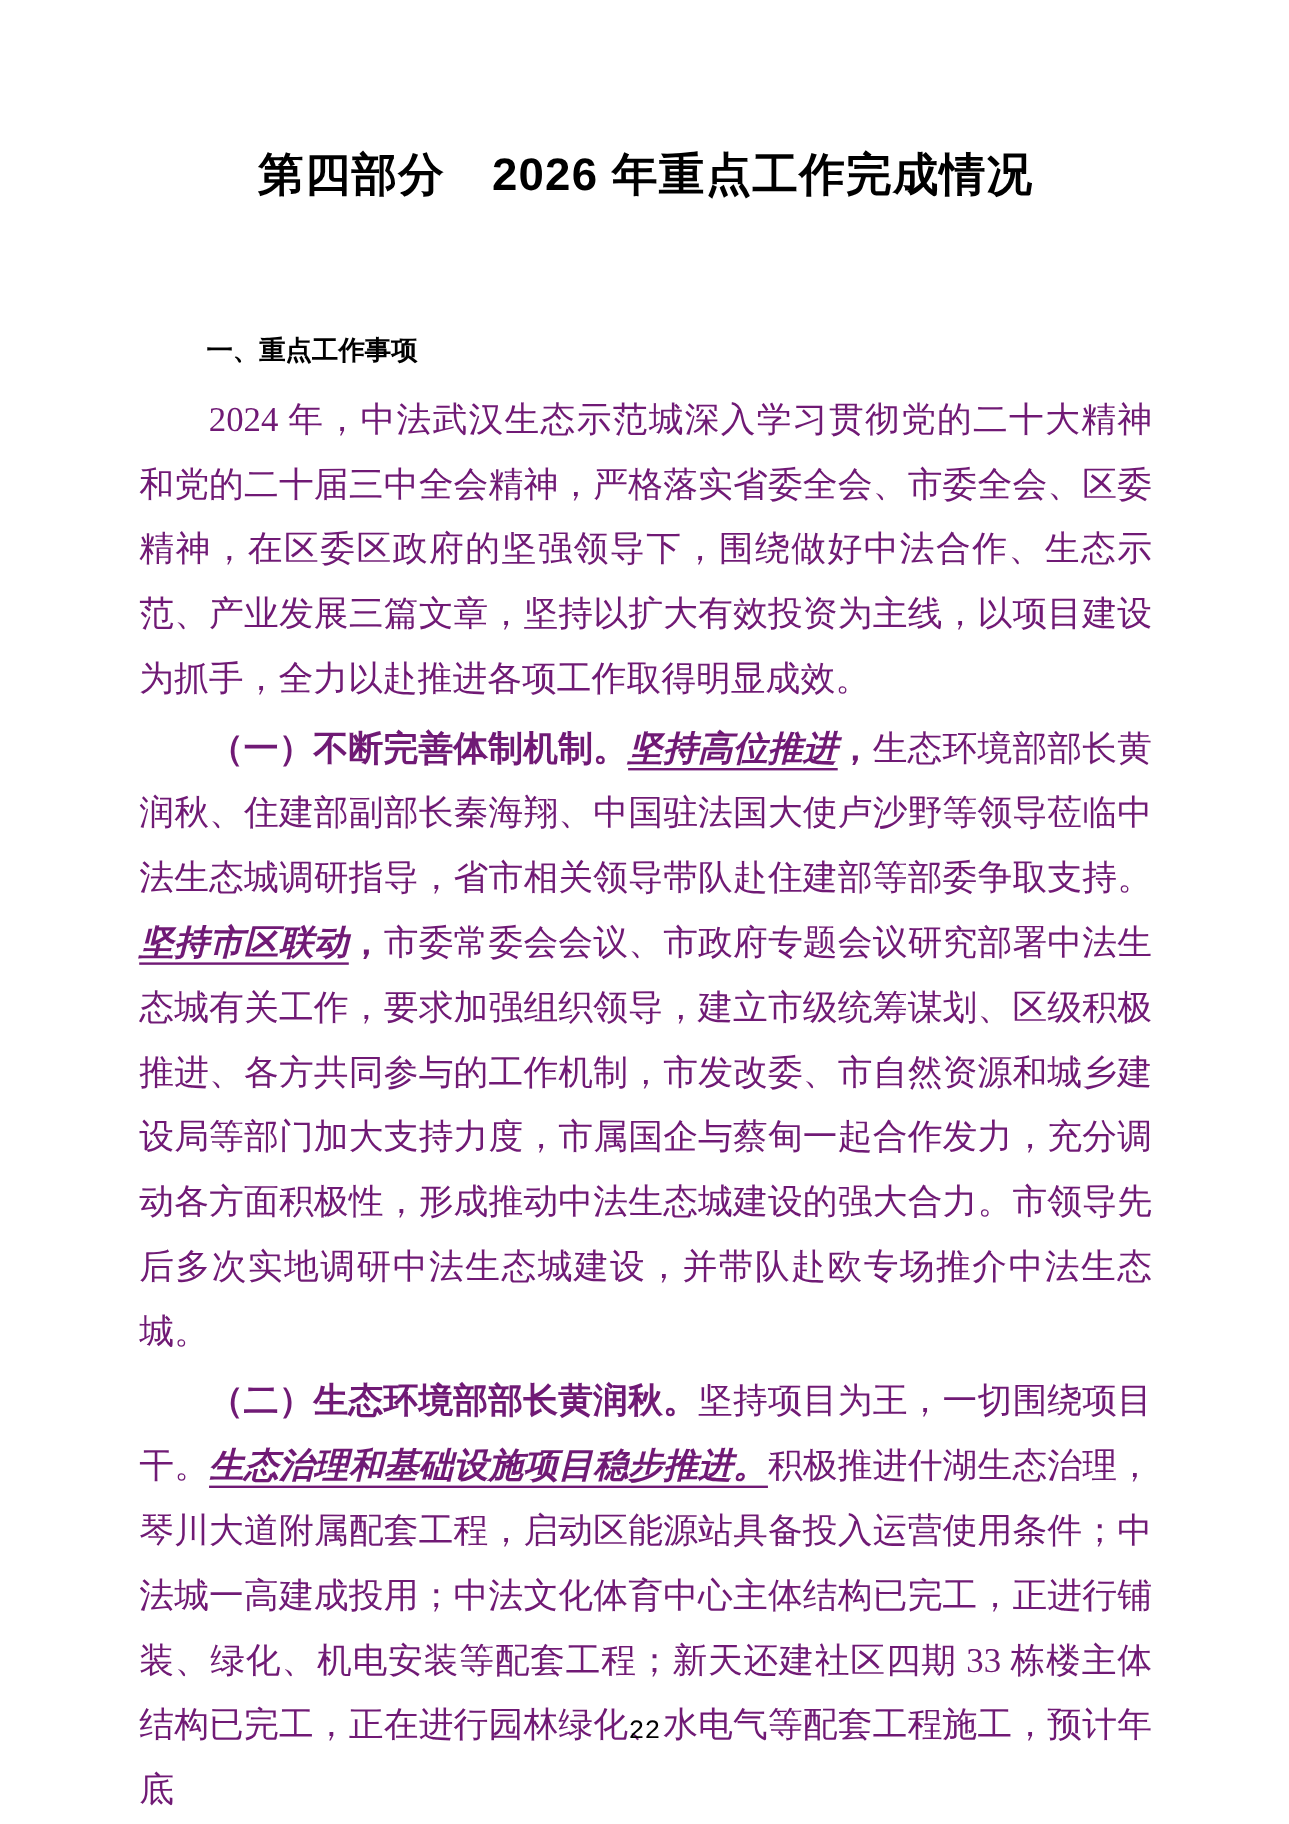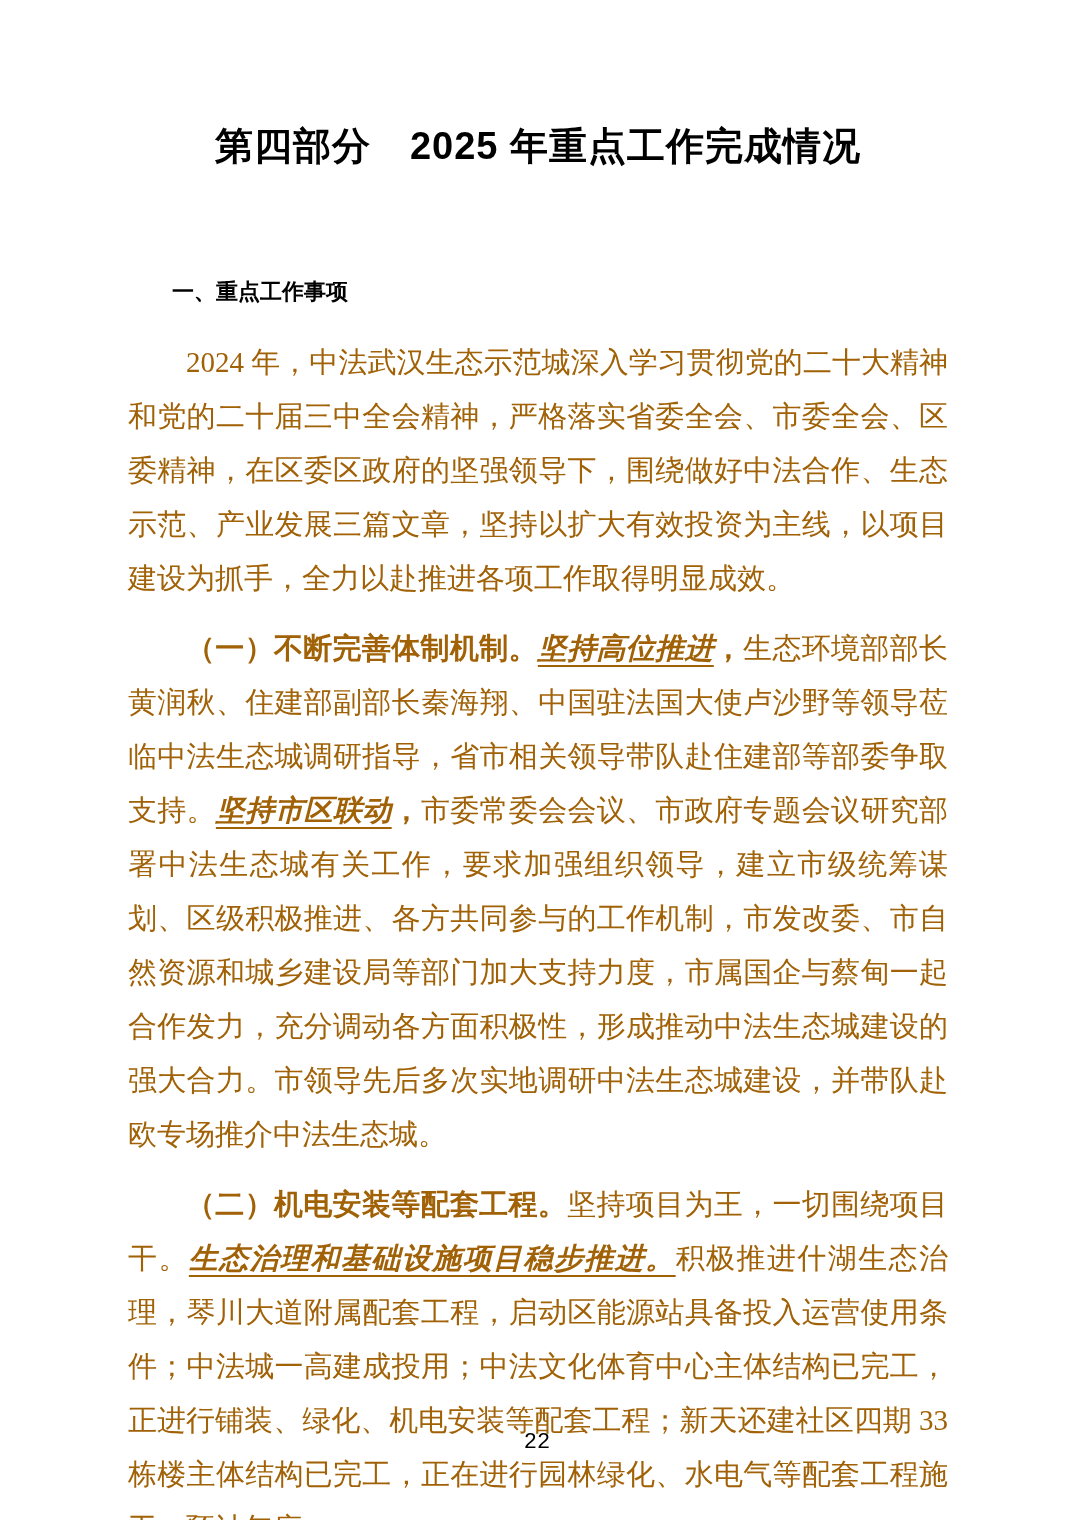--- a/index.html
+++ b/index.html
@@ -17,46 +17,46 @@
   }
   .section-heading{
     font-family:"Liberation Sans","DejaVu Sans",sans-serif;
     font-weight:700;font-size:22px;line-height:54px;
     margin:90px 0 0 0;padding-left:60px;
   }
   .para{
     font-family:"Liberation Serif","DejaVu Serif",serif;
     font-size:29px;line-height:54px;
     text-align:justify;text-align-last:left;
-    text-indent:2em;margin:16px;color:#a16207;
+    text-indent:2em;margin:4px;color:#701a75;
   }
   .b{font-weight:700;}
   .u{
     text-decoration:underline;
     text-decoration-thickness:2px;
     text-underline-offset:7px;
     font-style:italic;
   }
   .page-number{
     position:absolute;left:0;right:0;top:1428px;
     text-align:center;
     font-family:Liberation Mono, monospace;
     font-size:22px;line-height:30px;color:#000000;
   }
 </style>
 </head>
 <body>
 
 <div class="page">
 
-  <h1 class="doc-title">第四部分　2025 年重点工作完成情况</h1>
+  <h1 class="doc-title">第四部分　2026 年重点工作完成情况</h1>
 
   <h2 class="section-heading">一、重点工作事项</h2>
 
   <p class="para">2024 年，中法武汉生态示范城深入学习贯彻党的二十大精神和党的二十届三中全会精神，严格落实省委全会、市委全会、区委精神，在区委区政府的坚强领导下，围绕做好中法合作、生态示范、产业发展三篇文章，坚持以扩大有效投资为主线，以项目建设为抓手，全力以赴推进各项工作取得明显成效。</p>
 
   <p class="para"><span class="b">（一）不断完善体制机制。</span><span class="b u">坚持高位推进</span><span class="b">，</span><span>生态环境部部长黄润秋、住建部副部长秦海翔、中国驻法国大使卢沙野等领导莅临中法生态城调研指导，省市相关领导带队赴住建部等部委争取支持。</span><span class="b u">坚持市区联动</span><span class="b">，</span><span>市委常委会会议、市政府专题会议研究部署中法生态城有关工作，要求加强组织领导，建立市级统筹谋划、区级积极推进、各方共同参与的工作机制，市发改委、市自然资源和城乡建设局等部门加大支持力度，市属国企与蔡甸一起合作发力，充分调动各方面积极性，形成推动中法生态城建设的强大合力。市领导先后多次实地调研中法生态城建设，并带队赴欧专场推介中法生态城。</span></p>
 
-  <p class="para"><span class="b">（二）机电安装等配套工程。</span><span>坚持项目为王，一切围绕项目干。</span><span class="b u">生态治理和基础设施项目稳步推进。</span><span>积极推进什湖生态治理，琴川大道附属配套工程，启动区能源站具备投入运营使用条件；中法城一高建成投用；中法文化体育中心主体结构已完工，正进行铺装、绿化、机电安装等配套工程；新天还建社区四期 33 栋楼主体结构已完工，正在进行园林绿化、水电气等配套工程施工，预计年底</span></p>
+  <p class="para"><span class="b">（二）生态环境部部长黄润秋。</span><span>坚持项目为王，一切围绕项目干。</span><span class="b u">生态治理和基础设施项目稳步推进。</span><span>积极推进什湖生态治理，琴川大道附属配套工程，启动区能源站具备投入运营使用条件；中法城一高建成投用；中法文化体育中心主体结构已完工，正进行铺装、绿化、机电安装等配套工程；新天还建社区四期 33 栋楼主体结构已完工，正在进行园林绿化、水电气等配套工程施工，预计年底</span></p>
 
   <div class="page-number">22</div>
 
 </div>
 
 </body></html>

